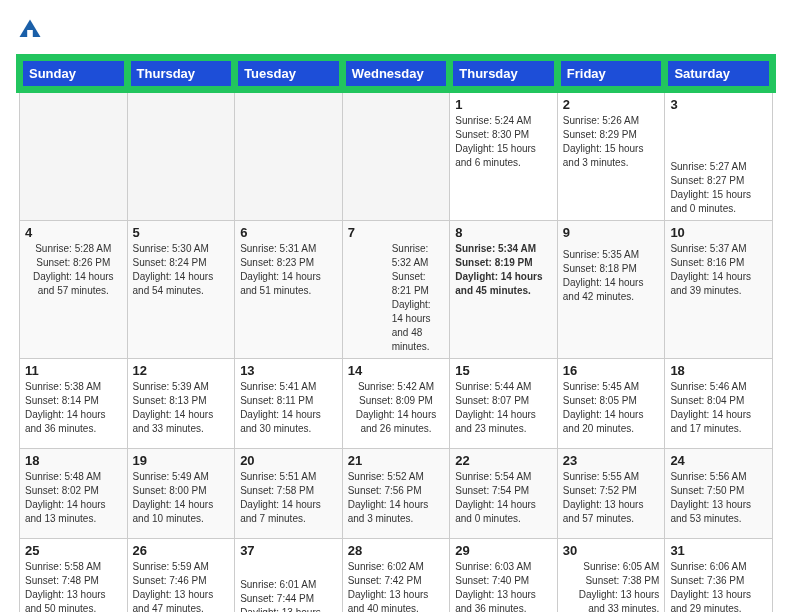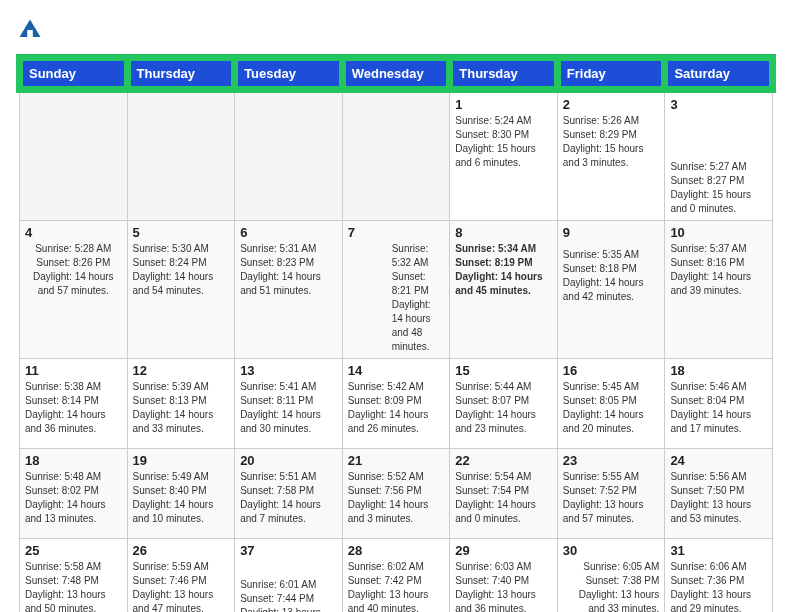--- a/index.html
+++ b/index.html
@@ -225,21 +225,21 @@
         </td>
         <td>
           <span class="day-number">13</span>
           <div class="day-info" style="white-space: pre-line;">Sunrise: 5:41 AM
 Sunset: 8:11 PM
 Daylight: 14 hours
 and 30 minutes.</div>
         </td>
         <td>
           <span class="day-number">14</span>
-          <div class="day-info" style="white-space: pre-line;">Sunrise: 5:42 AM
+          <div class="day-info" style="white-space: pre-line; text-align: center;">Sunrise: 5:42 AM
 Sunset: 8:09 PM
 Daylight: 14 hours
 and 26 minutes.</div>
         </td>
         <td>
           <span class="day-number">15</span>
           <div class="day-info" style="white-space: pre-line;">Sunrise: 5:44 AM
 Sunset: 8:07 PM
 Daylight: 14 hours
 and 23 minutes.</div>
@@ -263,21 +263,21 @@
         <td>
           <span class="day-number">18</span>
           <div class="day-info" style="white-space: pre-line;">Sunrise: 5:48 AM
 Sunset: 8:02 PM
 Daylight: 14 hours
 and 13 minutes.</div>
         </td>
         <td>
           <span class="day-number">19</span>
           <div class="day-info" style="white-space: pre-line;">Sunrise: 5:49 AM
-Sunset: 8:40 PM
+Sunset: 8:00 PM
 Daylight: 14 hours
 and 10 minutes.</div>
         </td>
         <td>
           <span class="day-number">20</span>
           <div class="day-info" style="white-space: pre-line;">Sunrise: 5:51 AM
 Sunset: 7:58 PM
 Daylight: 14 hours
 and 7 minutes.</div>
         </td>

